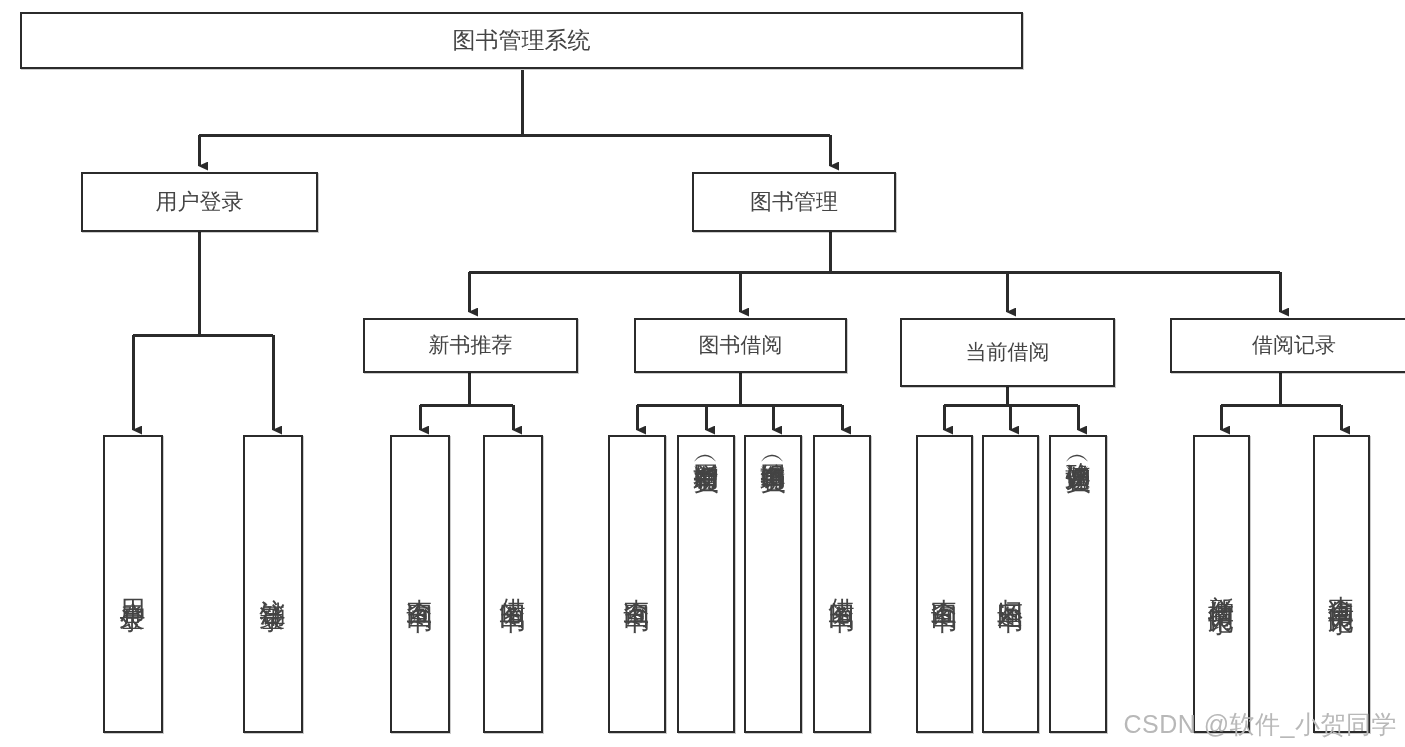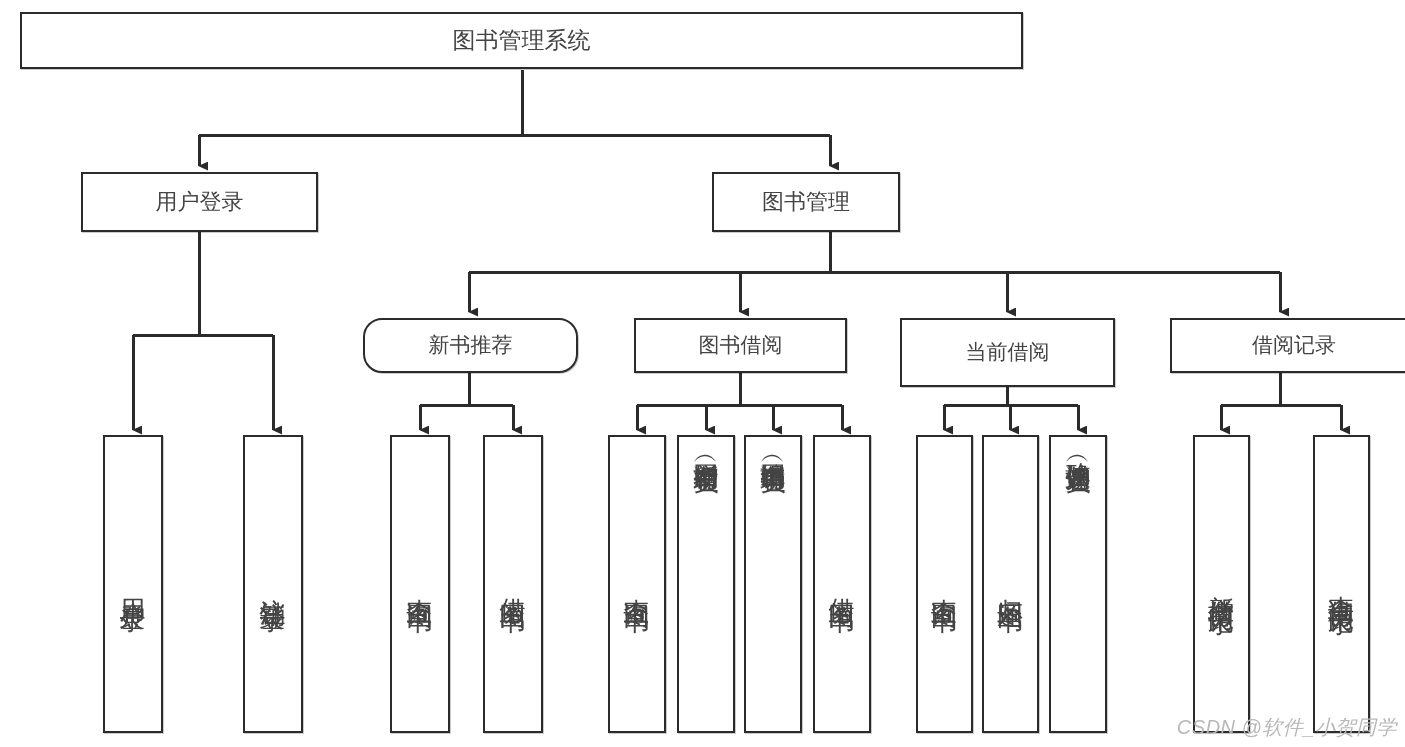--- a/index.html
+++ b/index.html
@@ -70,26 +70,25 @@
     letter-spacing: 1px;
   }
   .node-leaf.short-text {
     align-items: center;
     padding-top: 0;
   }
   #watermark {
     position: absolute;
     right: 8px;
     bottom: 6px;
-    font-size: 20px;
+    font-size: 25px;
     color: #b8b8b8;
     letter-spacing: 0.5px;
     white-space: nowrap;
     user-select: none;
-    font-style: italic;
   }
 </style>
 </head>
 <body>
 
 <div id="diagram-root">
 
   <svg id="edges-layer" viewBox="0 0 1405 747" width="1405" height="747" xmlns="http://www.w3.org/2000/svg">
     <defs>
       <marker id="arrowhead" markerWidth="9" markerHeight="10" refX="4.5" refY="9.2" orient="auto" markerUnits="userSpaceOnUse">
@@ -140,25 +139,25 @@
     </g>
   </svg>
 
   <div class="node node-root" style="left:20px; top:12px; width:1003px; height:57px;">
     <span class="label">图书管理系统</span>
   </div>
 
   <div class="node node-l1" style="left:81px; top:172px; width:237px; height:60px;">
     <span class="label">用户登录</span>
   </div>
-  <div class="node node-l1" style="left:712px; top:172px; width:188px; height:60px;">
+  <div class="node node-l1" style="left:692px; top:172px; width:204px; height:60px;">
     <span class="label">图书管理</span>
   </div>
 
-  <div class="node node-l2" style="left:363px; top:318px; width:215px; height:55px;border-radius:19px;">
+  <div class="node node-l2" style="left:363px; top:318px; width:215px; height:55px;">
     <span class="label">新书推荐</span>
   </div>
   <div class="node node-l2" style="left:634px; top:318px; width:213px; height:55px;font-family:Liberation Serif, serif;">
     <span class="label">图书借阅</span>
   </div>
   <div class="node node-l2" style="left:900px; top:318px; width:215px; height:69px;">
     <span class="label">当前借阅</span>
   </div>
   <div class="node node-l2" style="left:1170px; top:318px; width:248px; height:55px;">
     <span class="label">借阅记录</span>

